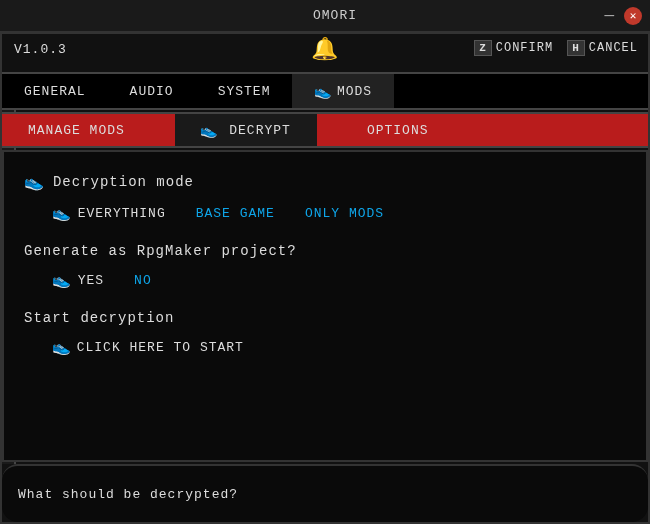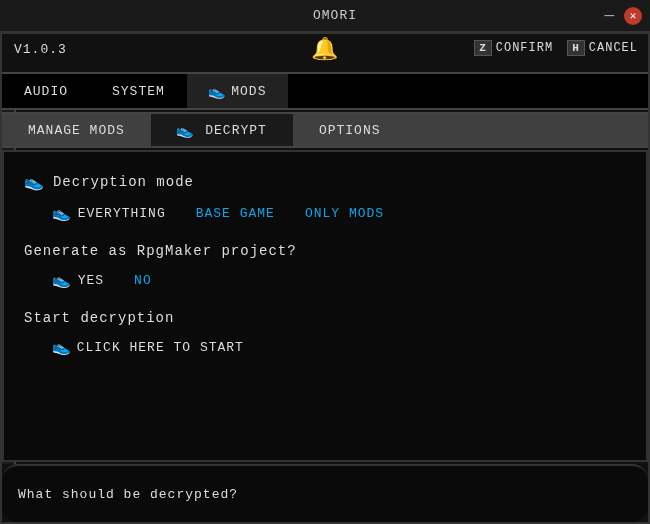--- a/index.html
+++ b/index.html
@@ -146,27 +146,28 @@
       margin-right: 4px;
       font-size: 14px;
     }
 
     
     .sub-tabs {
       position: absolute;
       top: 78px;
       left: 0;
       right: 0;
-      background: #404040;
+      background: #b91c1c;
       border: 2px solid #444;
       border-left: none;
       border-right: none;
       height: 36px;
       display: flex;
       align-items: center;
+      gap: 24px;
     }
     .sub-tab {
       color: #ddd;
       font-family: 'Courier New', monospace;
       font-size: 13px;
       letter-spacing: 1px;
       padding: 0 26px;
       cursor: pointer;
       height: 100%;
       display: flex;
@@ -322,20 +323,23 @@
       <span>CANCEL</span>
     </div>
   </div>
 
   <div class="left-bracket">
     <span class="bracket-mark">▶</span>
     <span class="bracket-mark">▶</span>
   </div>
 
   <div class="nav-tabs">
+    <div class="nav-tab">
+      <span>GENERAL</span>
+    </div>
     <div class="nav-tab">
       <span>AUDIO</span>
     </div>
     <div class="nav-tab">
       <span>SYSTEM</span>
     </div>
     <div class="nav-tab active">
       <span class="nav-tab-icon">👟</span>
       <span>MODS</span>
     </div>

